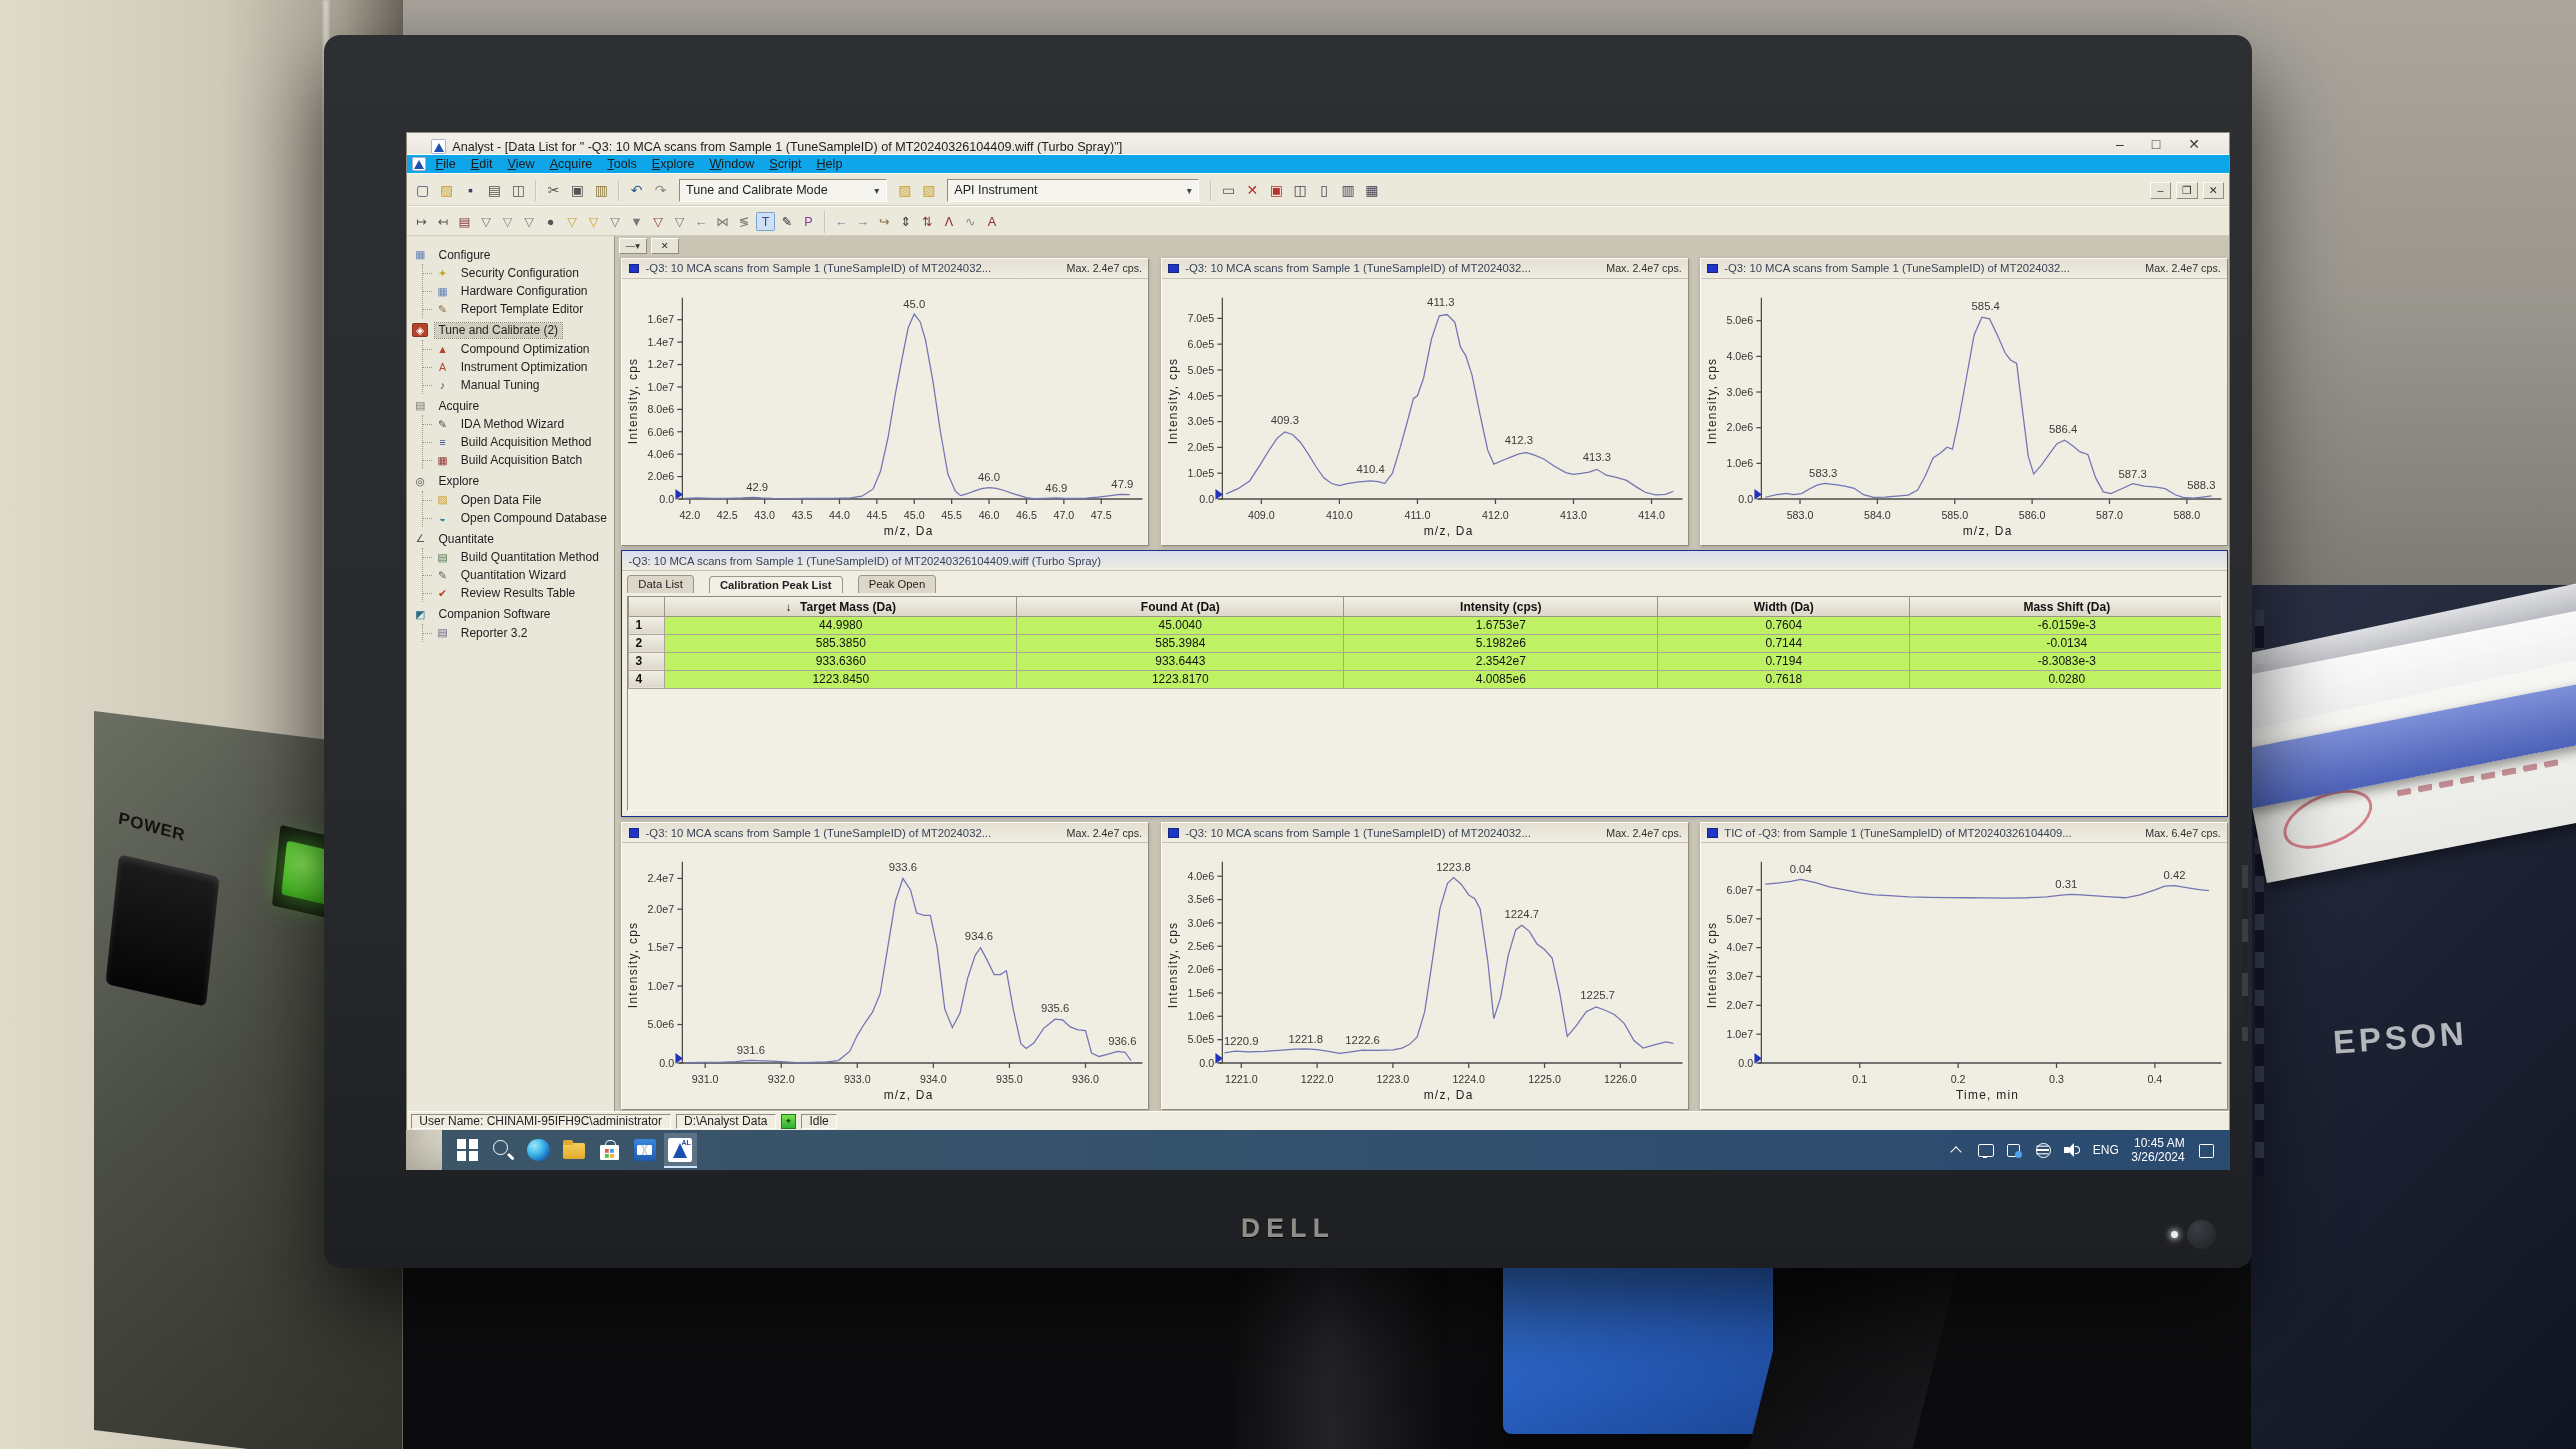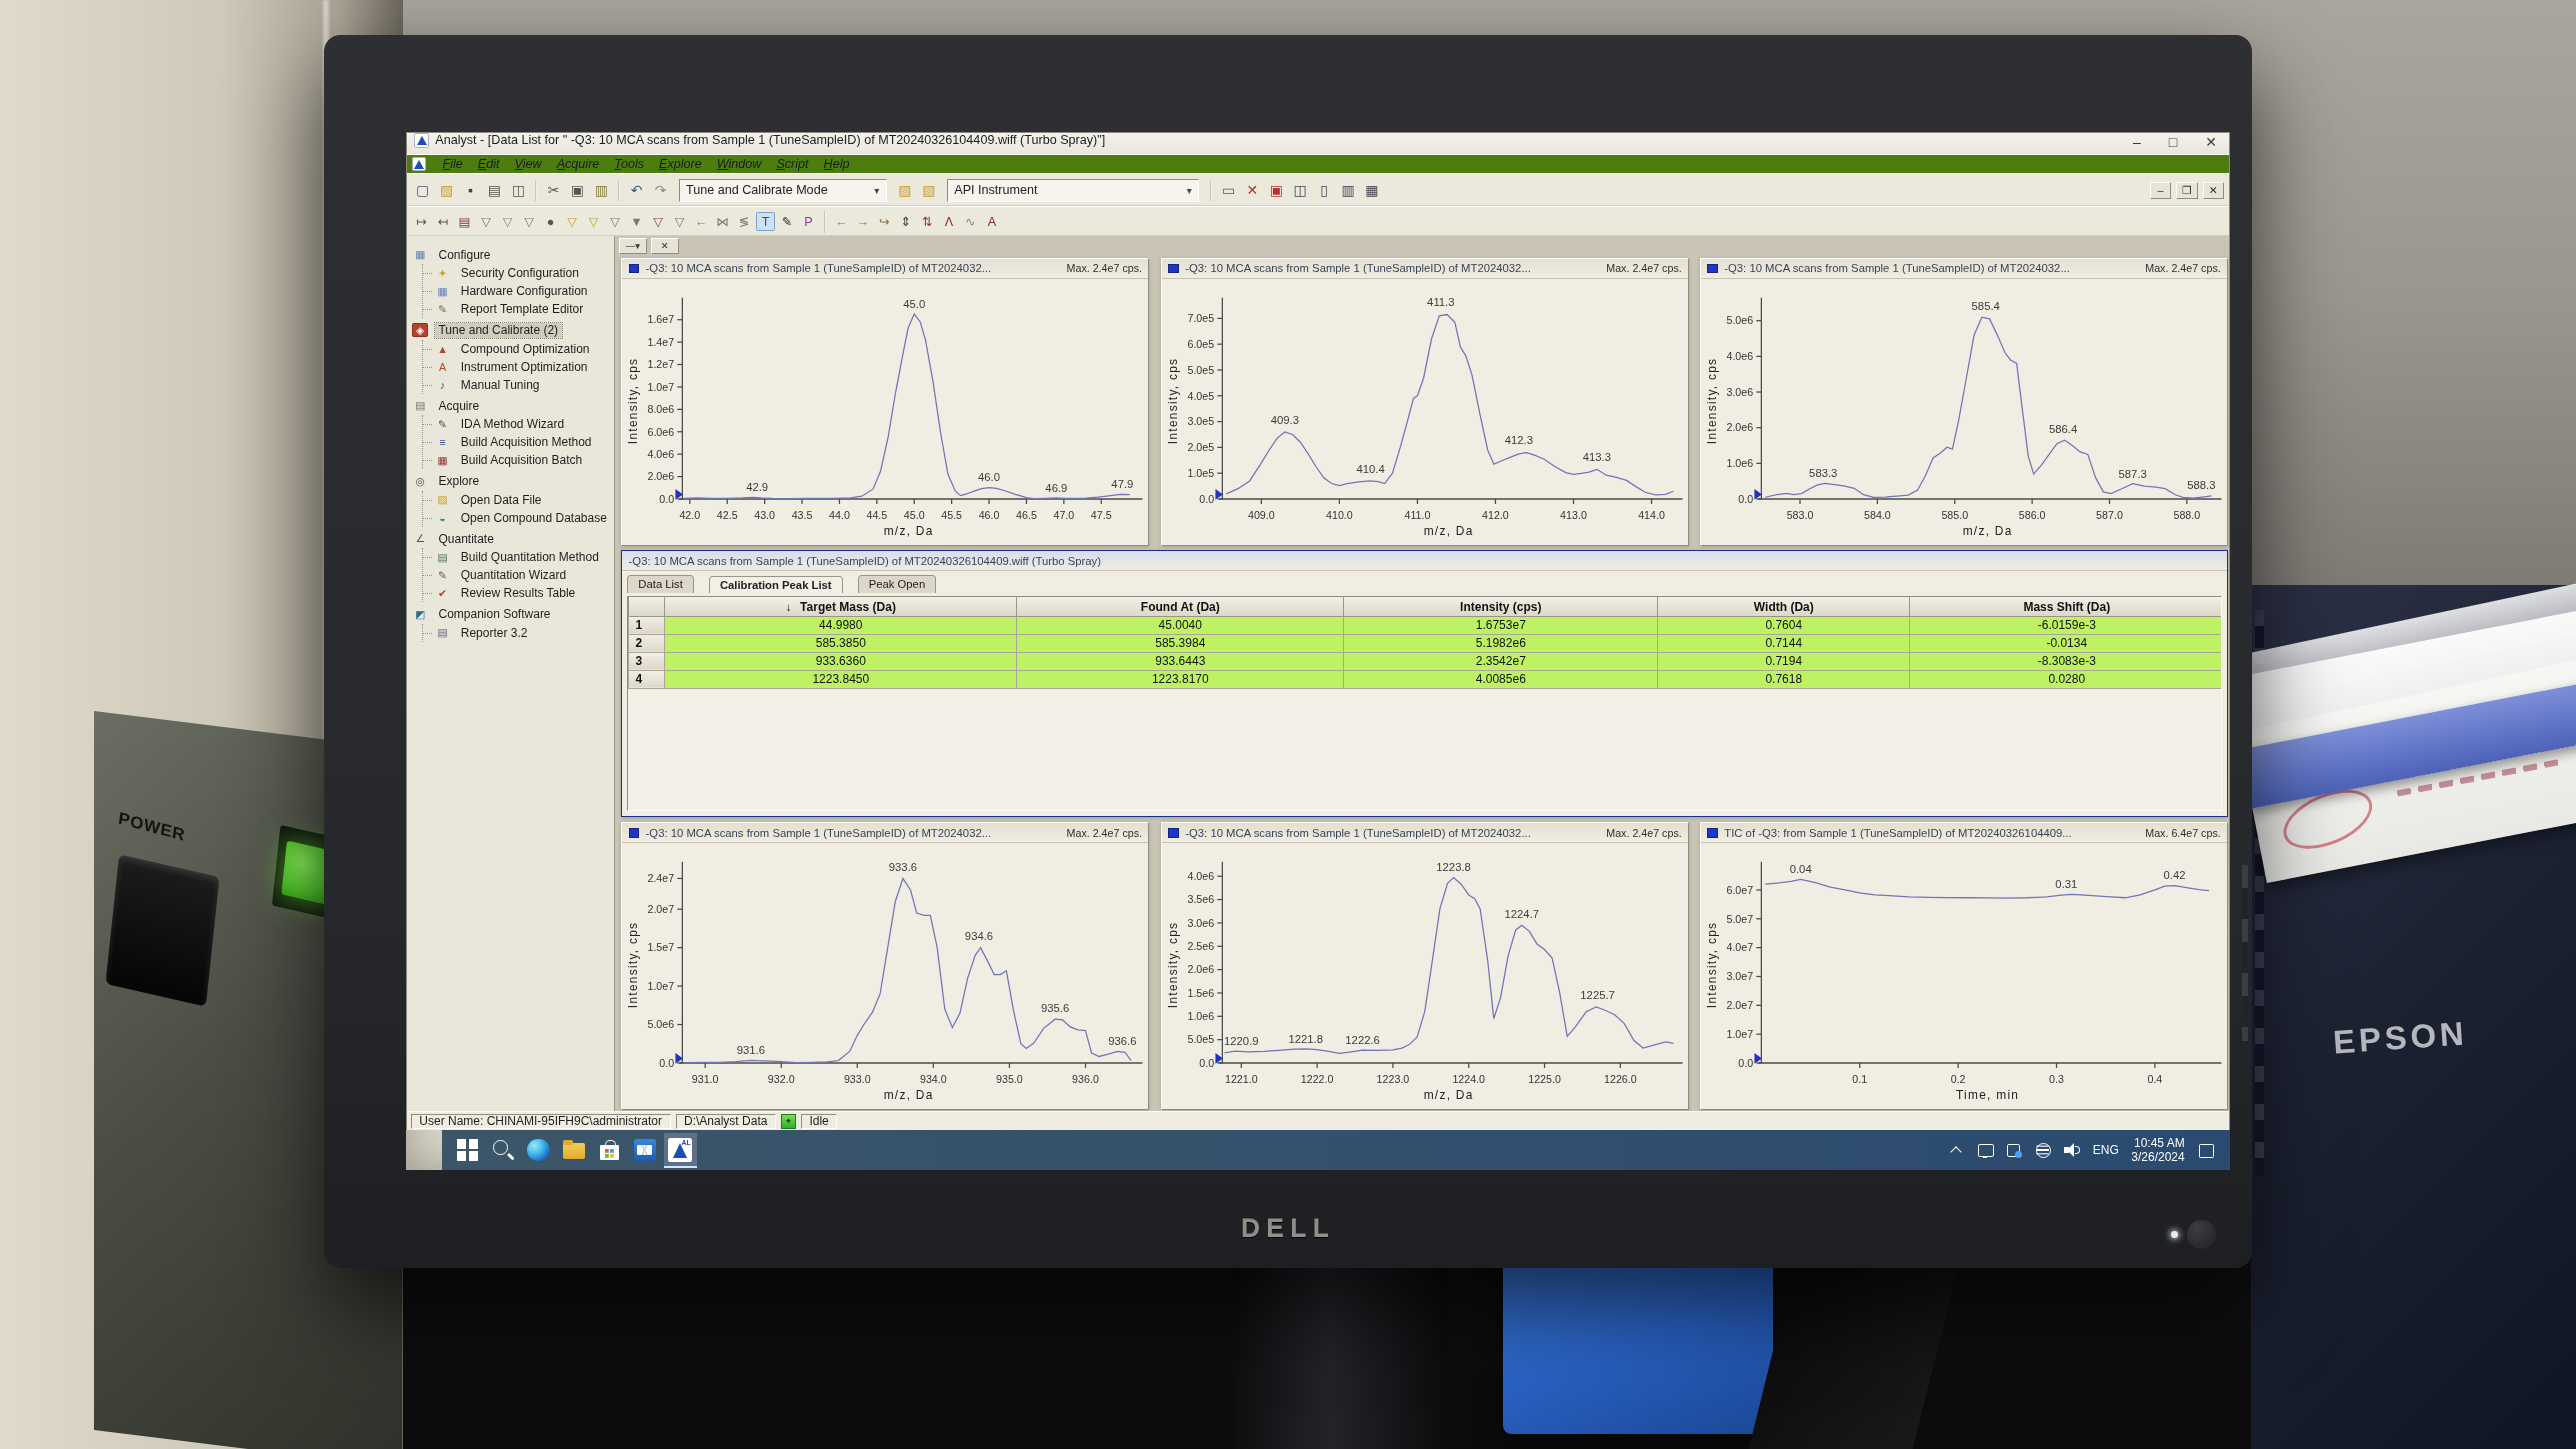--- a/index.html
+++ b/index.html
@@ -35,30 +35,30 @@
   #monitor .pwr-led { position:absolute; right:74px; bottom:30px; width:7.5px; height:7.5px; border-radius:50%; background:#e8ecef; box-shadow:0 0 6.3px 1.3px rgba(240,245,255,.8); }
   #monitor .side-keys { position:absolute; right:3.8px; top:830px; width:6.3px; height:176px; background:repeating-linear-gradient(180deg,#3c3d42 0 22.6px,#222327 22.6px 54px); }
   #stand { position:absolute; left:1233px; top:1261px; width:214px; height:189px; background:linear-gradient(90deg,#0e0e10,#232428 45%,#0c0c0e); }
   #blue-box { position:absolute; left:1503px; top:1211px; width:270px; height:223px; border-radius:8.8px; background:linear-gradient(160deg,#3f82e6 0%,#2a62c4 55%,#1b4796 100%); box-shadow:0 11.3px 25px rgba(0,0,0,.5); }
   #cable { position:absolute; left:1774px; top:1245px; width:164px; height:204px; background:linear-gradient(120deg,#0a0a0b,#19191c); transform:skewX(-14deg); }
 
   
   #screen { position:absolute; left:406px; top:132px; width:1824px; height:1038px; background:#d6d2c4; display:flex; flex-direction:column; box-shadow:inset 0 0 38px rgba(0,0,0,.28); }
   #app { flex:1; display:flex; flex-direction:column; min-height:0; border:1.3px solid #8d897d; border-bottom:none; }
 
-  .titlebar { height:21.4px; background:linear-gradient(180deg,#f4f2ec,#e9e6dd); display:flex; align-items:flex-start; padding:0 7px; flex:0 0 auto; }
+  .titlebar { height:21.4px; background:linear-gradient(180deg,#f4f2ec,#e9e6dd); display:flex; align-items:flex-end; padding:0 24px; flex:0 0 auto; }
   .titlebar .ttl { font-size:12.6px; color:#1c1c1c; margin-left:6.3px; white-space:nowrap; overflow:hidden; }
   .win-controls { margin-left:auto; display:flex; gap:28px; padding-right:5px; }
   .win-controls span { font-size:14px; color:#3a3a3a; line-height:19px; }
 
   .app-tile { width:15px; height:15px; background:#fff; border:0.6px solid #aeb2c8; border-radius:1.9px; position:relative; flex:0 0 auto; }
   .app-tile::before { content:""; position:absolute; left:50%; bottom:1.9px; transform:translateX(-50%); width:0; height:0;
       border-left:5px solid transparent; border-right:5px solid transparent; border-bottom:9.4px solid #1d4fb0; }
 
-  .menubar { height:19px; background:#4d7c0f; display:flex; align-items:center; gap:9px; padding:0 5px; border-top:0.6px solid #fff; flex:0 0 auto;font-style:italic; }
+  .menubar { height:19px; background:#0ea5e9; display:flex; align-items:center; gap:2px; padding:0 5px; border-top:0.6px solid #fff; flex:0 0 auto; }
   .menu-item { font-size:12.6px; color:#1b1b1b; padding:0.6px 7.5px; }
   .menu-item::first-letter { text-decoration:underline; }
 
   .toolbar { background:#ebe8dc; display:flex; align-items:center; padding:0 5px; gap:2.5px; border-top:0.6px solid #fbfaf5; box-shadow:inset 0 -0.6px 0 #b9b5a7; flex:0 0 auto; }
   #toolbar1 { height:33px; } #toolbar2 { height:30px; }
   .tbtn { width:21.4px; height:21.4px; display:flex; align-items:center; justify-content:center; font-size:14px; border:0.6px solid transparent; border-radius:1.3px; }
   .tbtn.small { width:19px; height:19px; font-size:12.6px; }
   .tbtn.active { background:#cfe0f4; border-color:#7ba3d0; }
   .tsep { width:1.3px; height:21.4px; background:linear-gradient(90deg,#b7b3a5,#fff); margin:0 3.8px; }
   .combo { height:22.6px; background:#f6f4ee; border:0.6px solid; border-color:#8f8b7e #fdfcf8 #fdfcf8 #8f8b7e; display:flex; align-items:center; padding:0 6.3px; font-size:12.6px; color:#222; }

